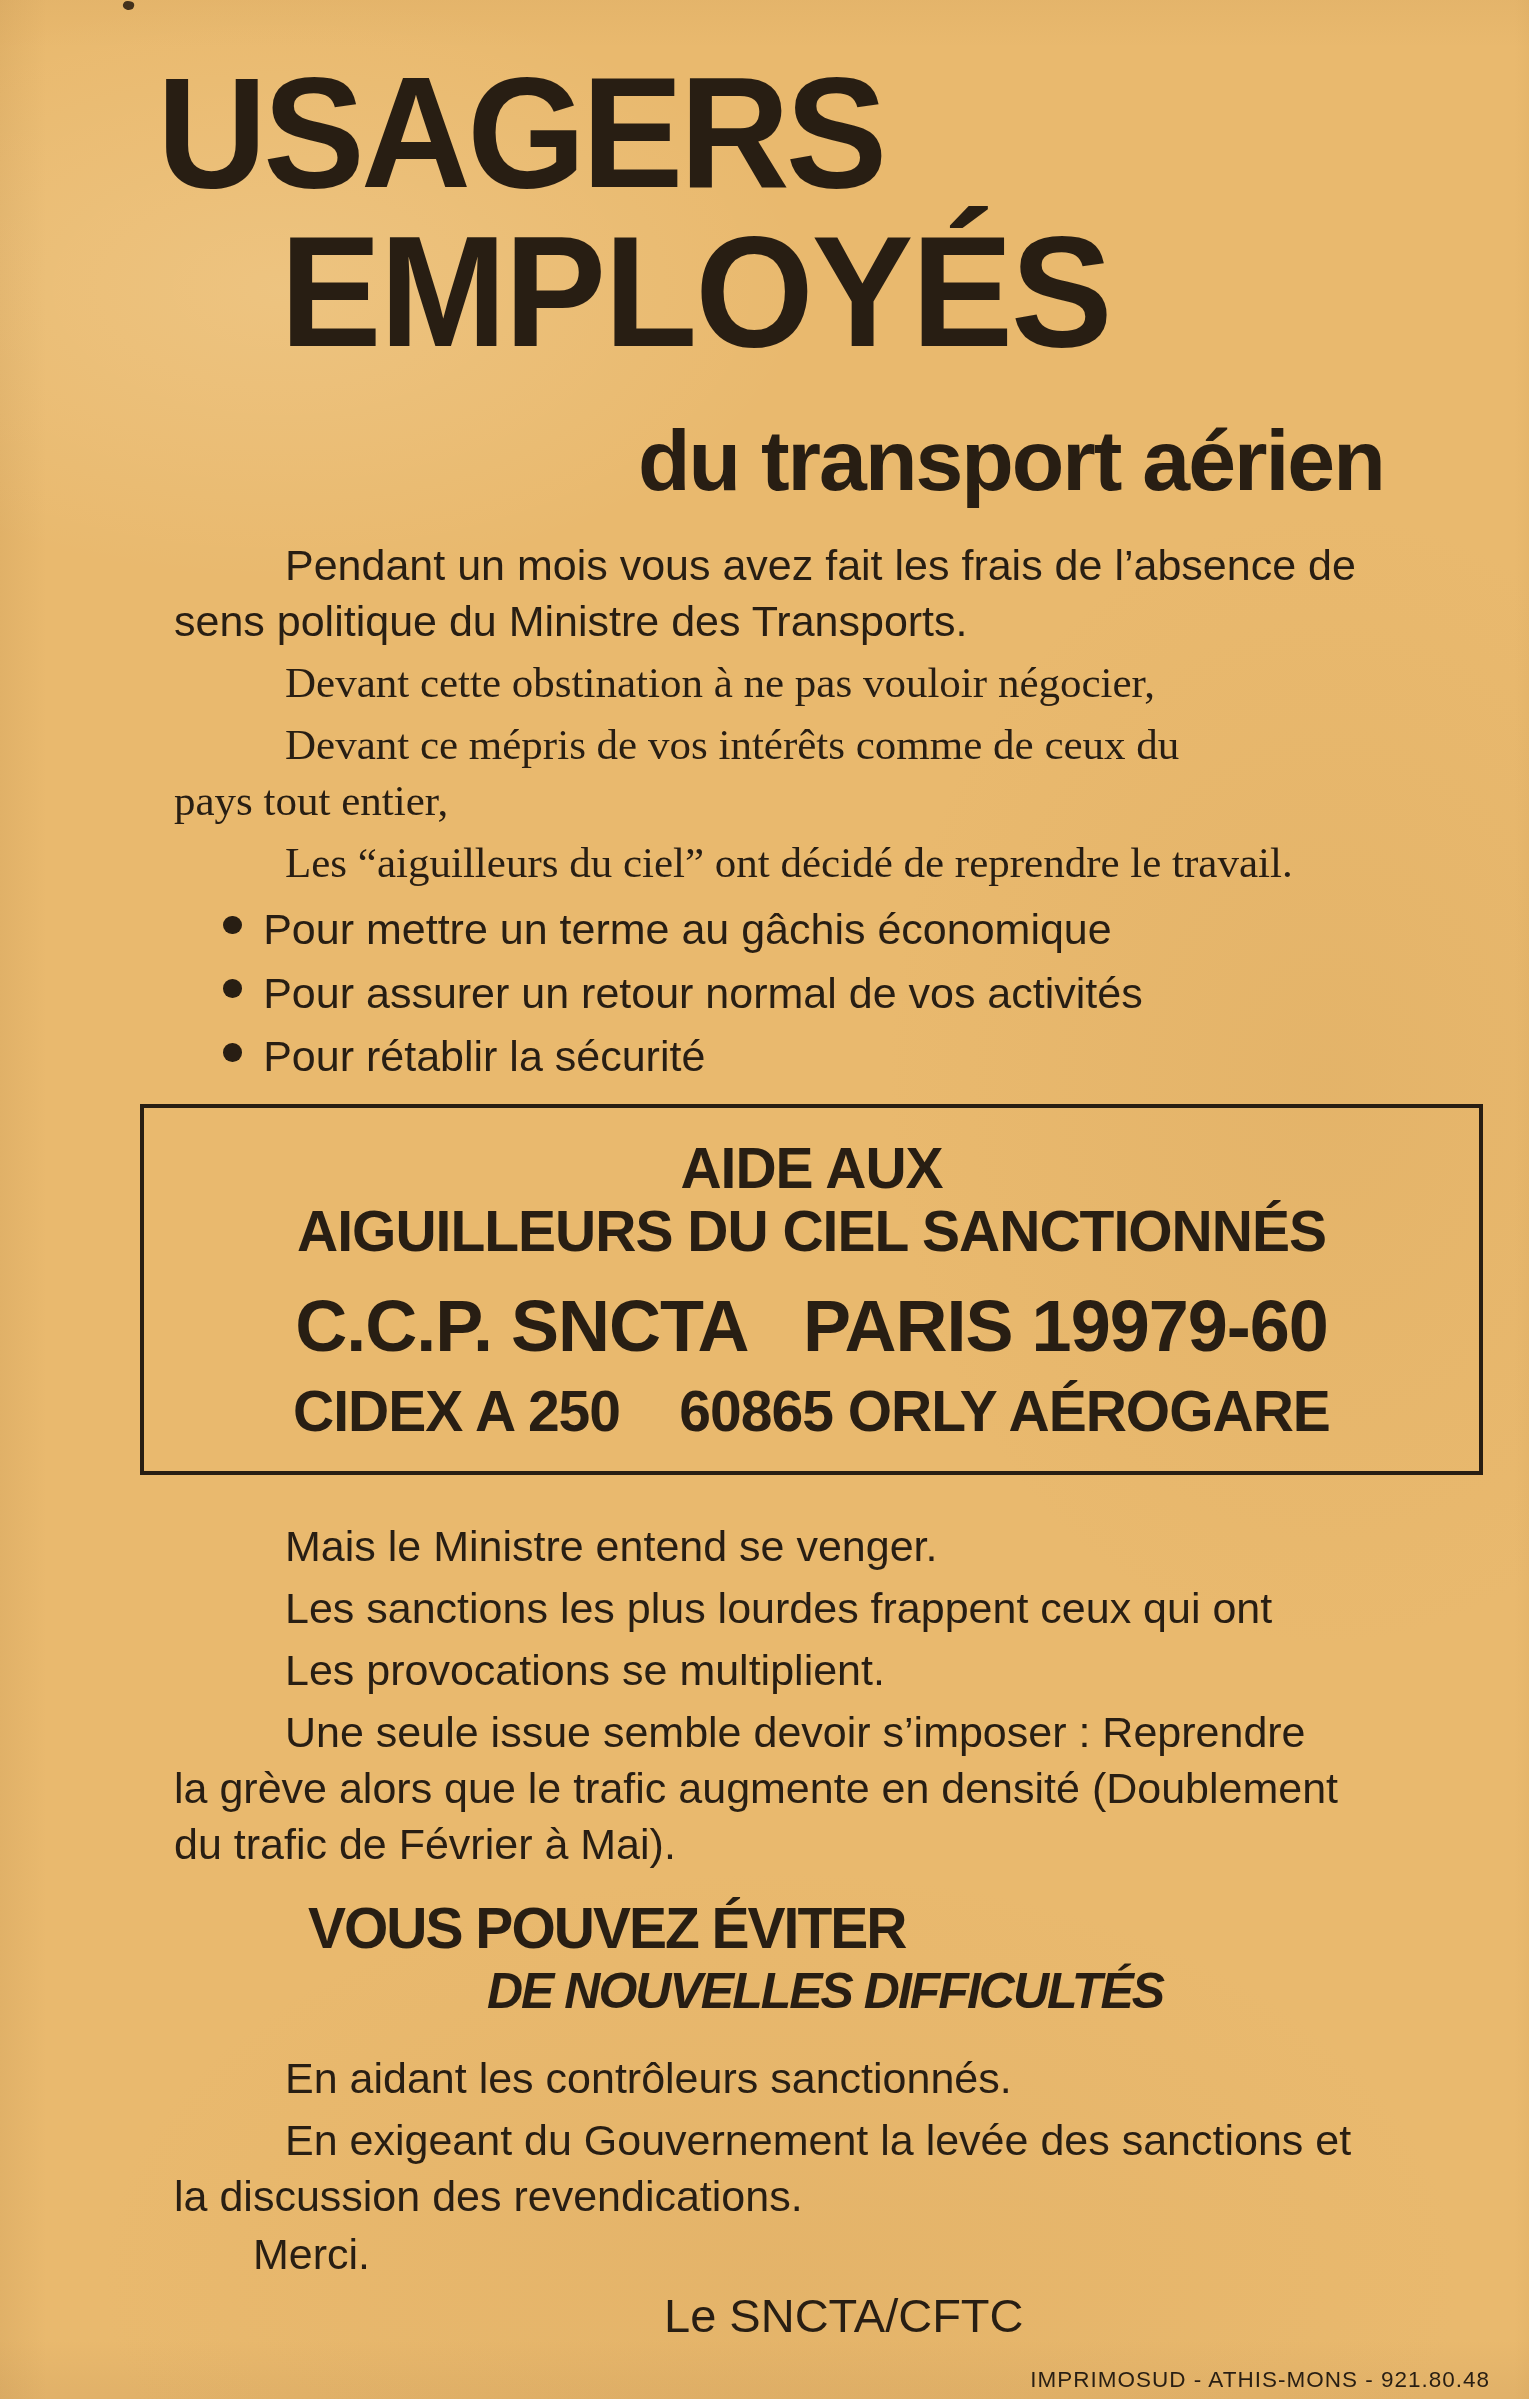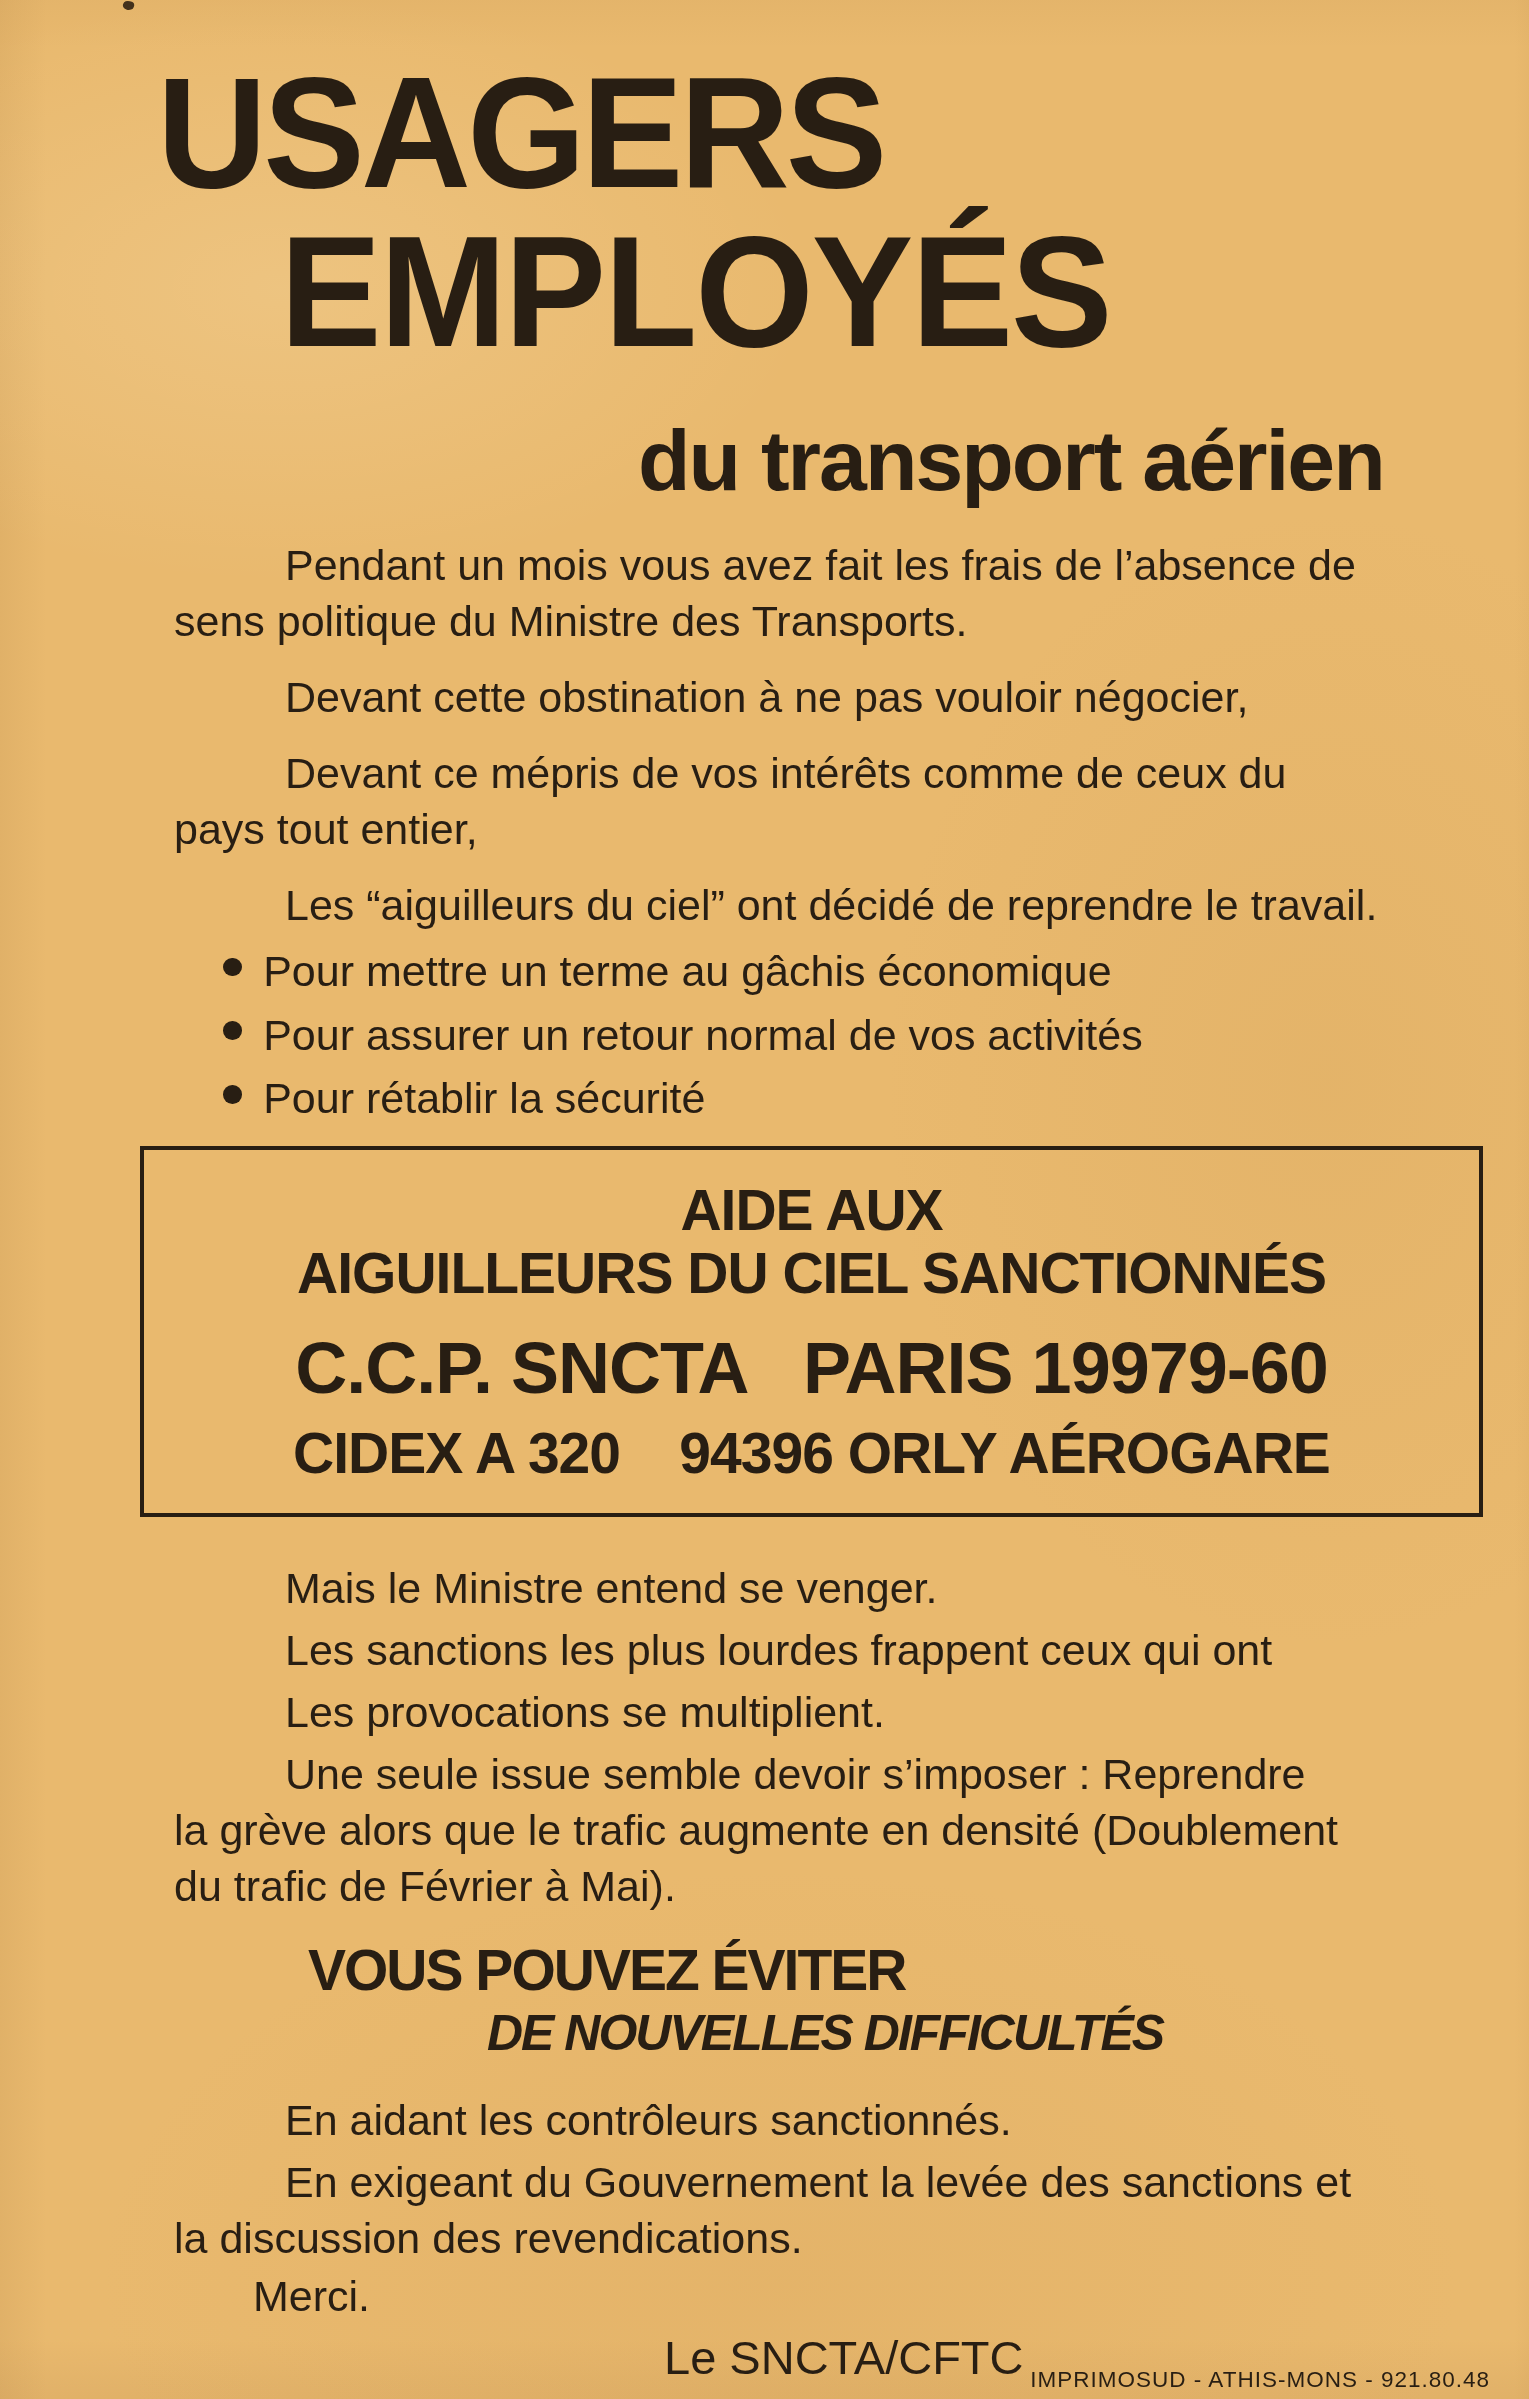--- a/index.html
+++ b/index.html
@@ -21,21 +21,21 @@
   }
   .speck{position:absolute;left:123px;top:1px;width:10.8px;height:8.8px;border-radius:50% 40% 55% 45%;background:#43311c;transform:rotate(18deg);}
   .title-block{padding-top:54px;}
   .t1{margin:0 0 0 125px;font-size:157px;line-height:157px;font-weight:bold;letter-spacing:-3.9px;transform:scaleX(0.97);transform-origin:left center;white-space:nowrap;}
   .t2{margin:2px 0 0 248px;font-size:157px;line-height:157px;font-weight:bold;letter-spacing:-2px;transform:scaleX(0.97);transform-origin:left center;white-space:nowrap;}
   .subtitle{margin:43px 0 0 606px;font-size:86px;line-height:95px;font-weight:bold;letter-spacing:-2px;white-space:nowrap;}
   .flow{padding:0 94px 0 142px;}
   .body-p{margin:0;font-size:43px;line-height:56px;font-weight:400;}
   .body-p .line{display:block;white-space:nowrap;}
   .body-p .line.first{padding-left:111px;}
-  .mt30{margin-top:29px;} .mt4{margin-top:20px;} .mt6{margin-top:5.9px;} .mt28{margin-top:27.4px;} .mt44{margin-top:43px;}
+  .mt30{margin-top:29px;} .mt4{margin-top:6px;font-family:Liberation Serif, serif;} .mt6{margin-top:5.9px;} .mt28{margin-top:27.4px;} .mt44{margin-top:43px;}
   .bullets{list-style:none;margin:9.8px 0 0 0;padding:0 0 0 49px;}
   .bullets li{display:flex;align-items:baseline;font-size:43px;line-height:56px;margin-bottom:7.8px;white-space:nowrap;}
   .dot{flex:0 0 auto;width:18.6px;height:18.6px;border-radius:50%;background:#281e13;margin-right:21.6px;position:relative;top:-3.9px;align-self:center;}
   .aid-box{
     margin:19.6px 78px 0 108px;
     border:4.9px solid #281e13;
     text-align:center;
     padding:29px 9.8px 27.4px 9.8px;
   }
   .aid-box .bline{white-space:pre-wrap;font-weight:bold;letter-spacing:-1px;}
@@ -92,21 +92,21 @@
         <span class="dot"></span>
         <span>Pour rétablir la sécurité</span>
       </li>
     </ul>
   </div>
 
   <div class="aid-box">
     <div class="bline b1">AIDE AUX</div>
     <div class="bline b2">AIGUILLEURS DU CIEL SANCTIONNÉS</div>
     <div class="bline b3">C.C.P. SNCTA   PARIS 19979-60</div>
-    <div class="bline b4">CIDEX A 320    94396 ORLY AÉROGARE</div>
+    <div class="bline b4">CIDEX A 250    60865 ORLY AÉROGARE</div>
   </div>
 
   <div class="flow">
     <p class="body-p mt44">
       <span class="line first">Mais le Ministre entend se venger.</span>
     </p>
     <p class="body-p mt6">
       <span class="line first">Les sanctions les plus lourdes frappent ceux qui ont</span>
     </p>
     <p class="body-p mt6">

